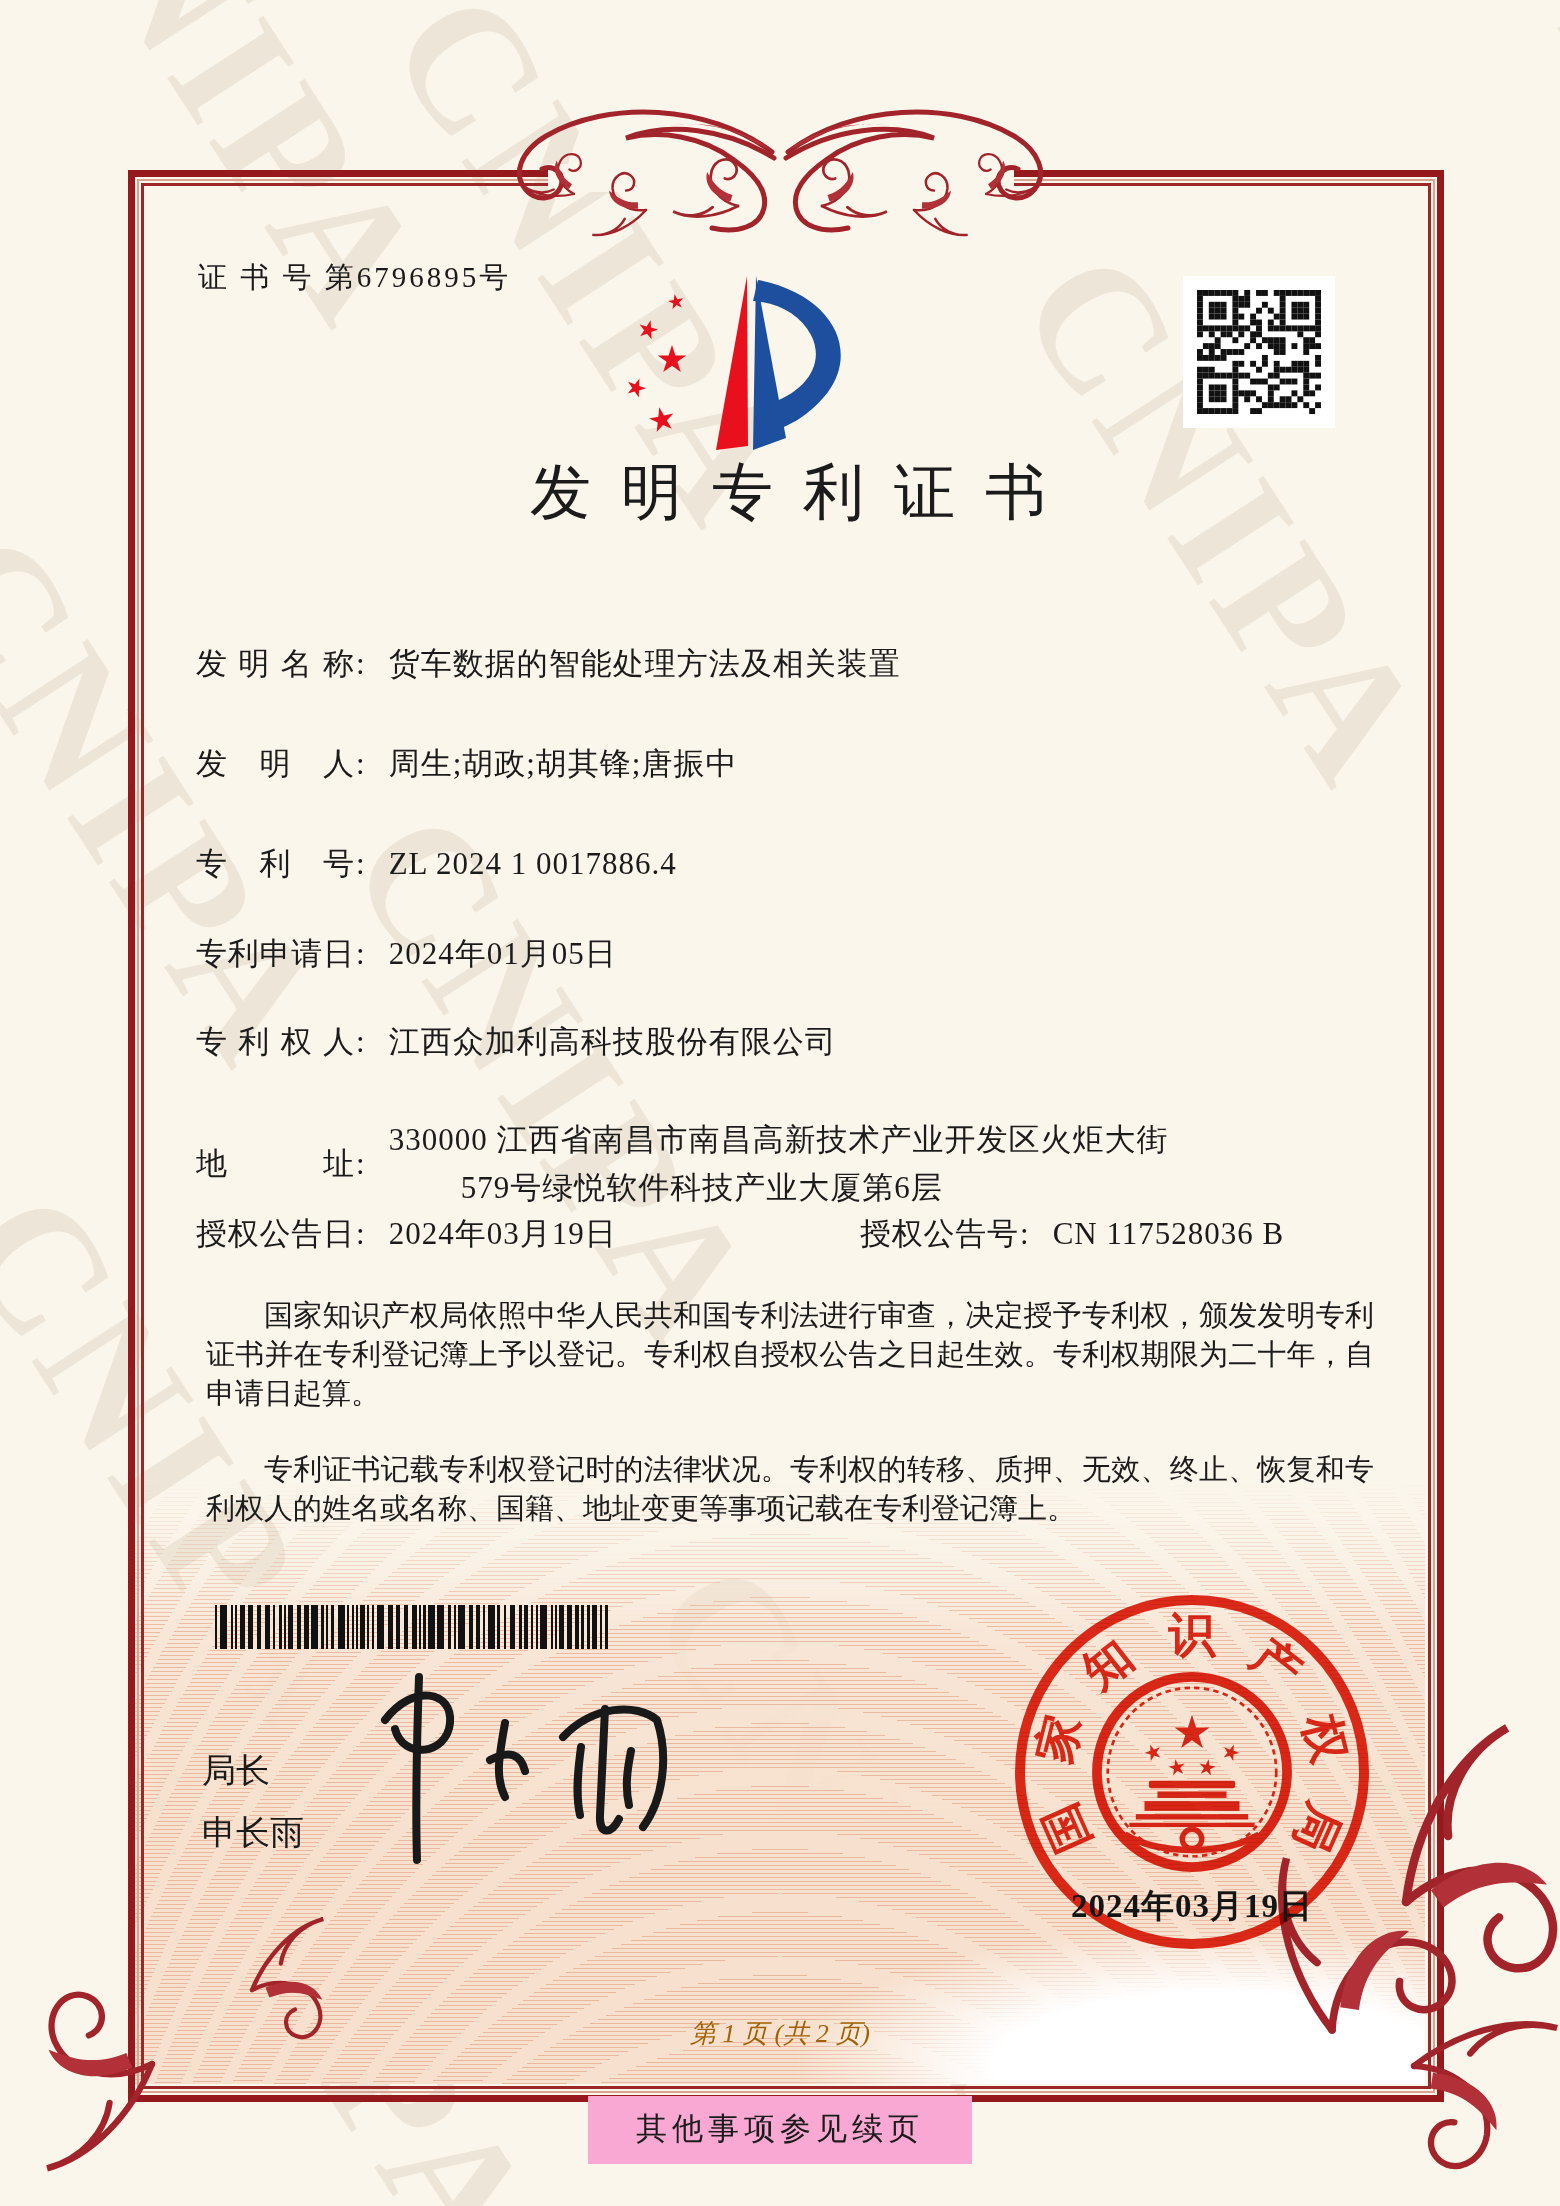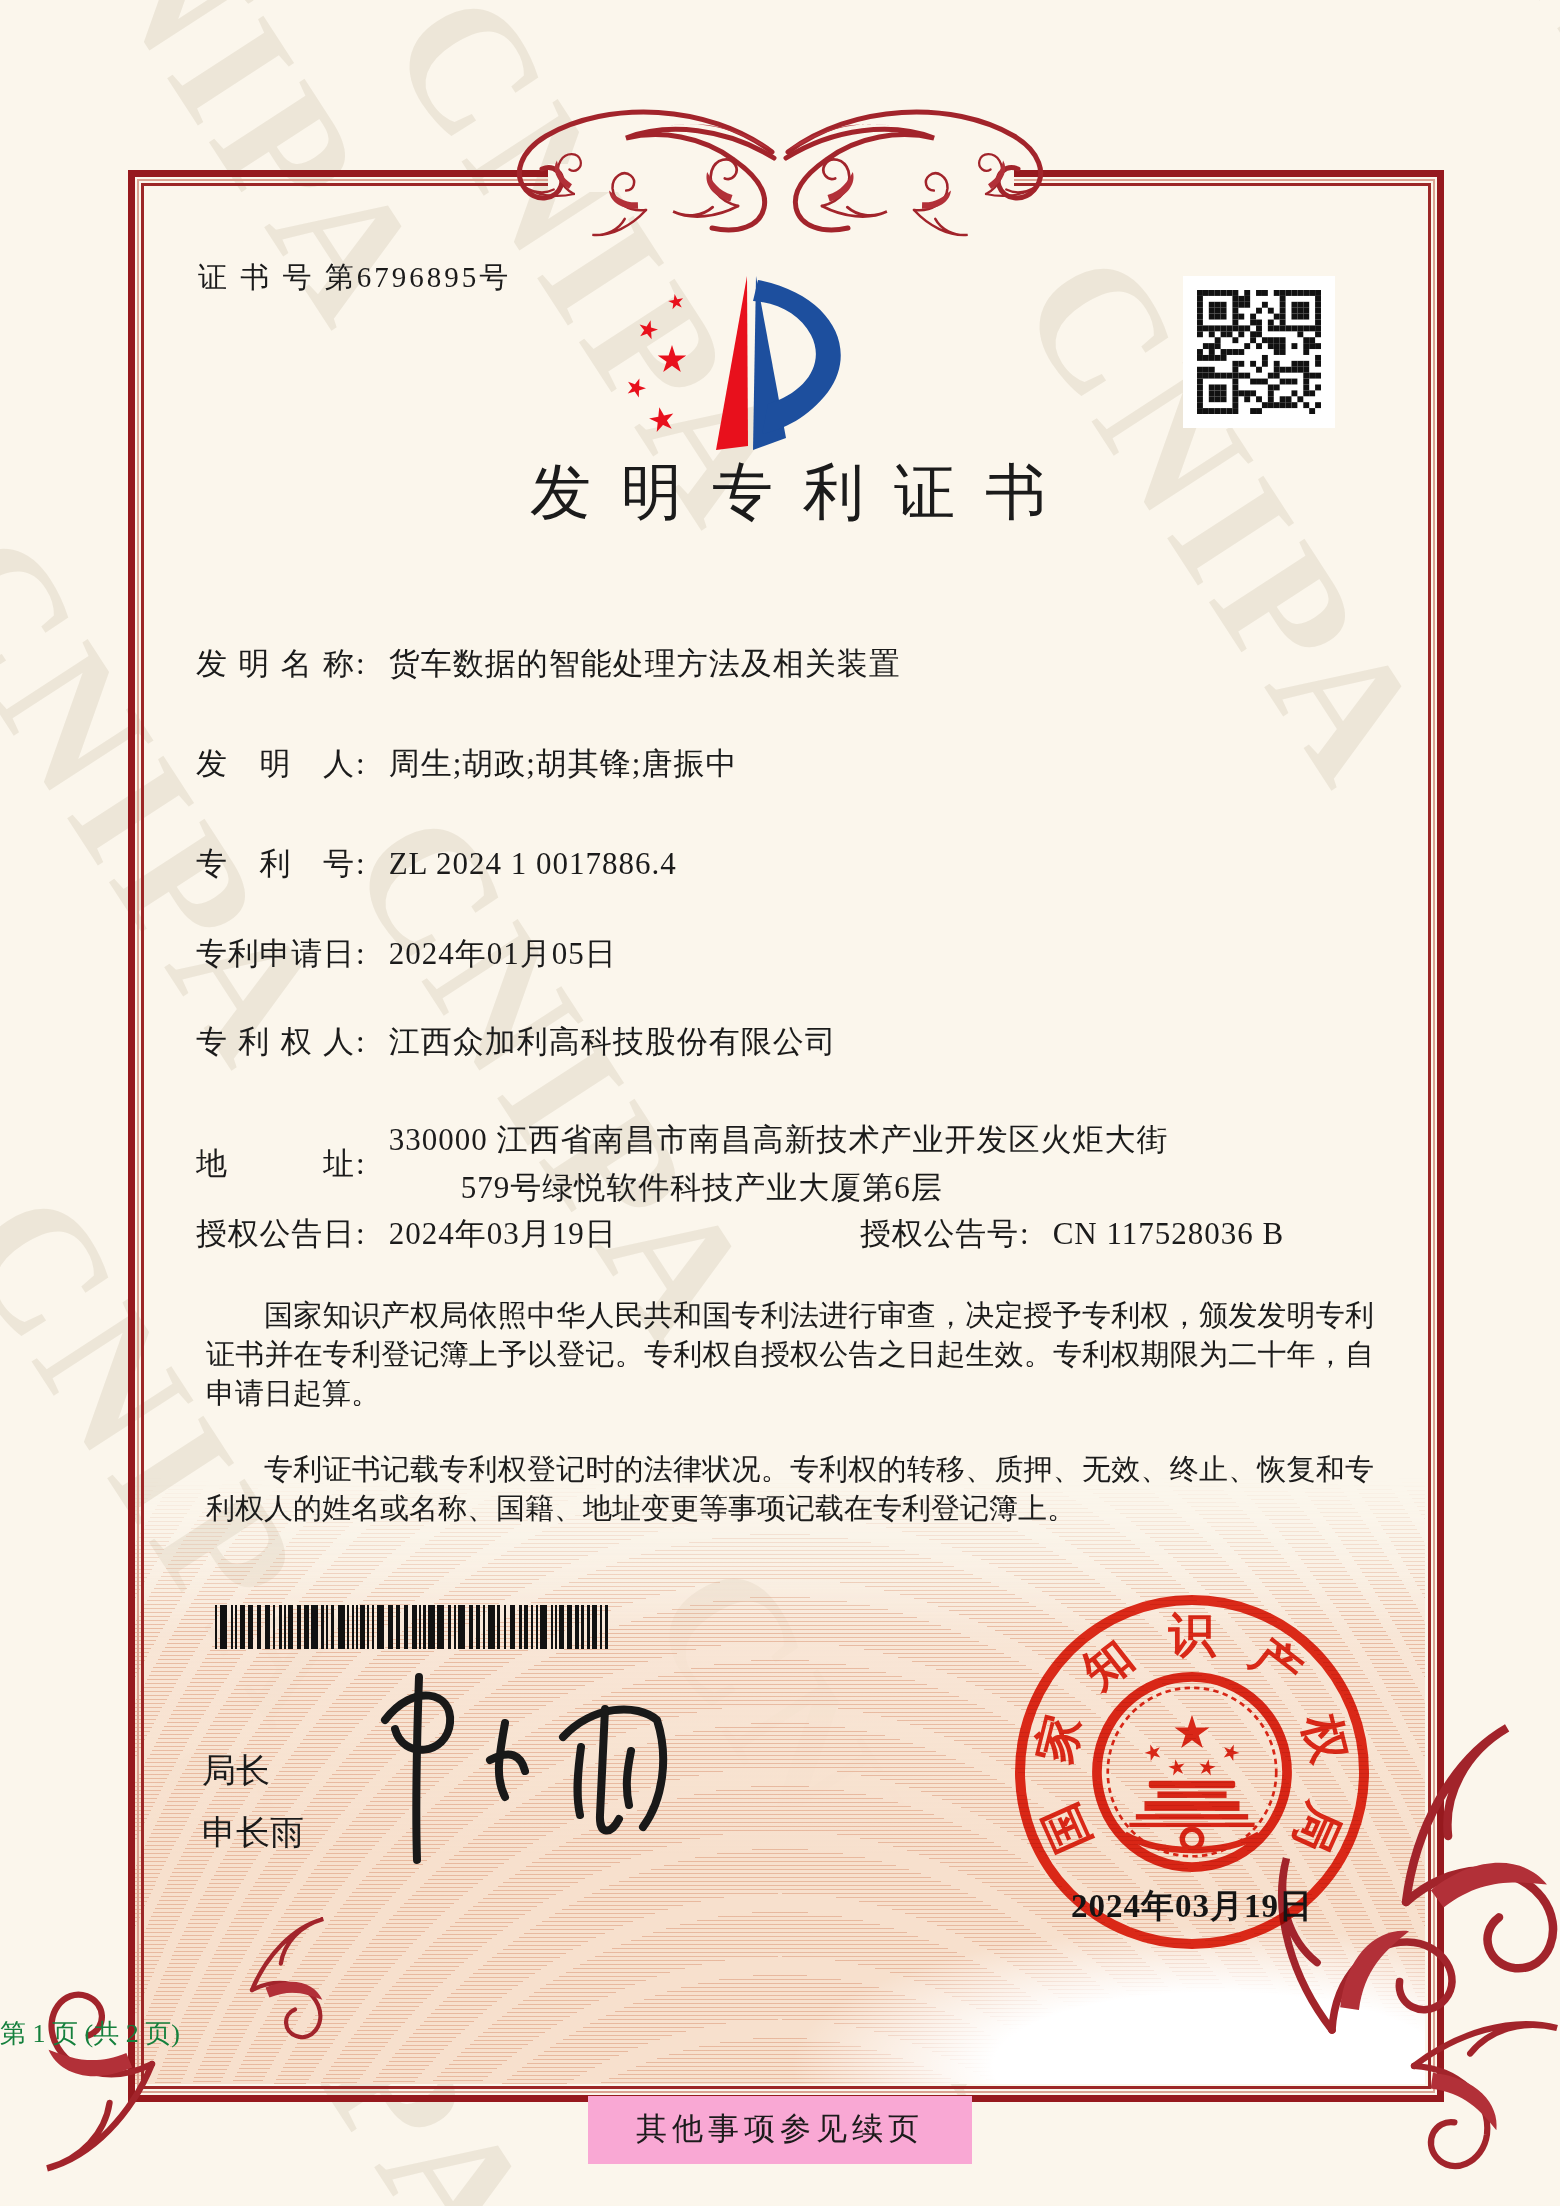--- a/index.html
+++ b/index.html
@@ -64,21 +64,21 @@
   
   .seal{position:absolute;left:1010px;top:1590px;width:364px;height:364px;z-index:5;mix-blend-mode:multiply;}
   .seal svg{position:absolute;inset:0;}
   .sealring{position:absolute;inset:0;}
   .sealch{position:absolute;left:50%;top:50%;font-size:47px;font-weight:700;color:#e12d1c;
           font-family:"Liberation Serif","DejaVu Serif",serif;}
   .sealdate{position:absolute;left:1010px;top:1884px;width:364px;text-align:center;font-size:33px;
             font-weight:600;letter-spacing:1px;z-index:6;color:#151515;}
 
   
-  .pagenum{position:absolute;left:0;width:100%;top:2016px;font-size:26px;color:#15803d;z-index:4;}
+  .pagenum{position:absolute;left:0;width:100%;top:2016px;text-align:center;font-size:26px;color:#a16207;z-index:4;font-style:italic;}
   .cont{position:absolute;left:0;width:100%;top:2096px;text-align:center;z-index:4;}
   .cont span{display:inline-block;background:#f9a8d4;padding:12px 48px 14px;font-size:31px;letter-spacing:5px;}
 </style>
 </head>
 <body>
 
 <div class="page">
 
   <div>
     <span class="wm" style="left:-70px;top:-40px">CNIPA</span>

